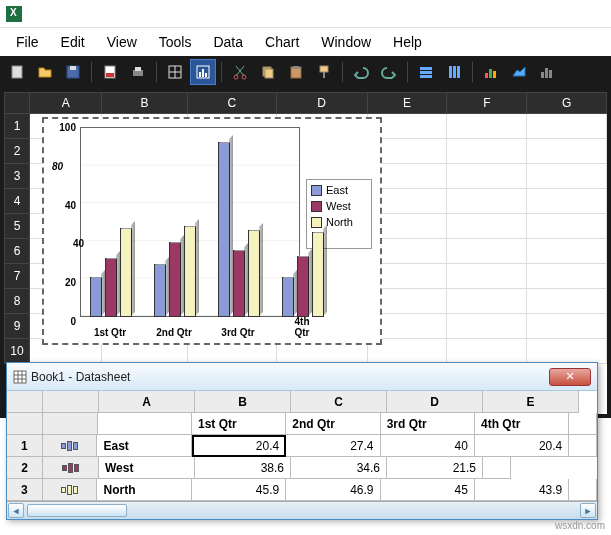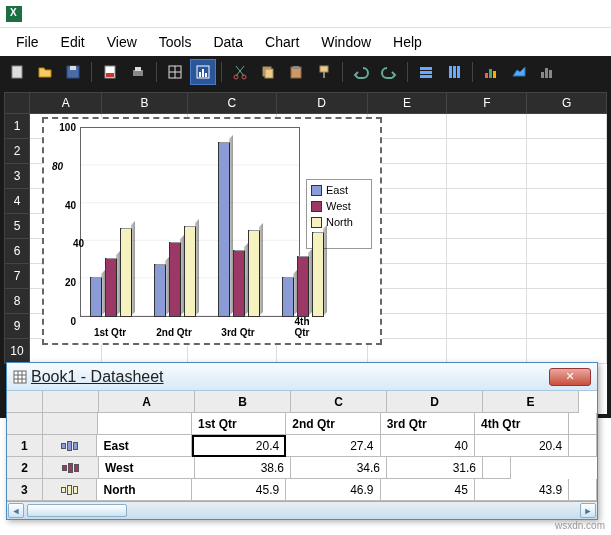--- a/index.html
+++ b/index.html
@@ -44,21 +44,21 @@
 .y-tick { position:absolute; left:0; font-size:10px; font-weight:bold; transform:translateY(-50%); }
 .x-tick { position:absolute; font-size:10px; font-weight:bold; transform:translateX(-50%); bottom:5px; }
 .bars-group { position:absolute; bottom:0; display:flex; gap:3px; align-items:flex-end; }
 .bar { width:12px; border:1px solid #333; position:relative; }
 .bar::after { content:""; position:absolute; left:100%; top:-4px; bottom:0; width:4px; background:linear-gradient(90deg,rgba(0,0,0,.2),rgba(0,0,0,.4)); transform:skewY(-45deg); transform-origin:left top; }
 .bar::before { content:""; position:absolute; left:0; right:-4px; top:-4px; height:4px; background:rgba(255,255,255,.5); transform:skewX(-45deg); transform-origin:left bottom; }
 
 
 .datasheet { position:absolute; left:6px; top:362px; width:592px; border:1px solid #4a8bc2; background:#fff; box-shadow: 2px 2px 6px rgba(0,0,0,.3); }
 .ds-titlebar { background: linear-gradient(#f8fbff,#d8e9f7); height: 28px; display:flex; align-items:center; padding:0 6px; border-bottom:1px solid #a8c8e0; }
-.ds-title { font-size:16px; color:#222; margin-left:4px; flex:1;text-decoration:underline; }
+.ds-title { font-size:12px; color:#222; margin-left:4px; flex:1; }
 .ds-close { width:42px; height:18px; background:linear-gradient(#e9a8a0,#c8503d); border:1px solid #933; border-radius:3px; color:#fff; text-align:center; font-size:11px; line-height:15px; cursor:pointer; }
 .ds-grid { background:#fff; }
 .ds-row { display:flex; height:22px; }
 .ds-cell { border-right:1px solid #bbb; border-bottom:1px solid #bbb; padding:2px 6px; font-size:12px; display:flex; align-items:center; overflow:hidden; }
 .ds-head { background:#ececec; font-weight:bold; justify-content:center; }
 .ds-rowhead { background:#ececec; font-weight:bold; justify-content:center; width:36px; }
 .ds-seriesicon { width:56px; background:#ececec; border-right:1px solid #bbb; border-bottom:1px solid #bbb; display:flex; align-items:center; justify-content:center; gap:1px; }
 .mini-bar { width:5px; border:1px solid #555; }
 .ds-selected { outline:2px solid #000; outline-offset:-2px; }
 .ds-num { justify-content:flex-end; }
@@ -430,21 +430,21 @@
       <div class="ds-row">
         <div class="ds-cell ds-rowhead" style="width: 36px;">2</div>
         <div class="ds-seriesicon" style="width: 56px; height: 22px;">
           <div class="mini-bar" style="height: 6px; background: rgb(155, 56, 102);"></div>
           <div class="mini-bar" style="height: 10px; background: rgb(155, 56, 102);"></div>
           <div class="mini-bar" style="height: 8px; background: rgb(155, 56, 102);"></div>
         </div>
         <div class="ds-cell ds-bold" style="width: 96px;">West</div>
         <div class="ds-cell ds-num" style="width: 96px;">38.6</div>
         <div class="ds-cell ds-num" style="width: 96px;">34.6</div>
-        <div class="ds-cell ds-num" style="width: 96px;">31.6</div>
+        <div class="ds-cell ds-num" style="width: 96px;">21.5</div>
         <div class="ds-cell" style="width: 28px;"></div>
       </div>
       <div class="ds-row">
         <div class="ds-cell ds-rowhead" style="width: 36px;">3</div>
         <div class="ds-seriesicon" style="width: 56px; height: 22px;">
           <div class="mini-bar" style="height: 6px; background: rgb(245, 242, 192);"></div>
           <div class="mini-bar" style="height: 10px; background: rgb(245, 242, 192);"></div>
           <div class="mini-bar" style="height: 8px; background: rgb(245, 242, 192);"></div>
         </div>
         <div class="ds-cell ds-bold" style="width: 96px;">North</div>

